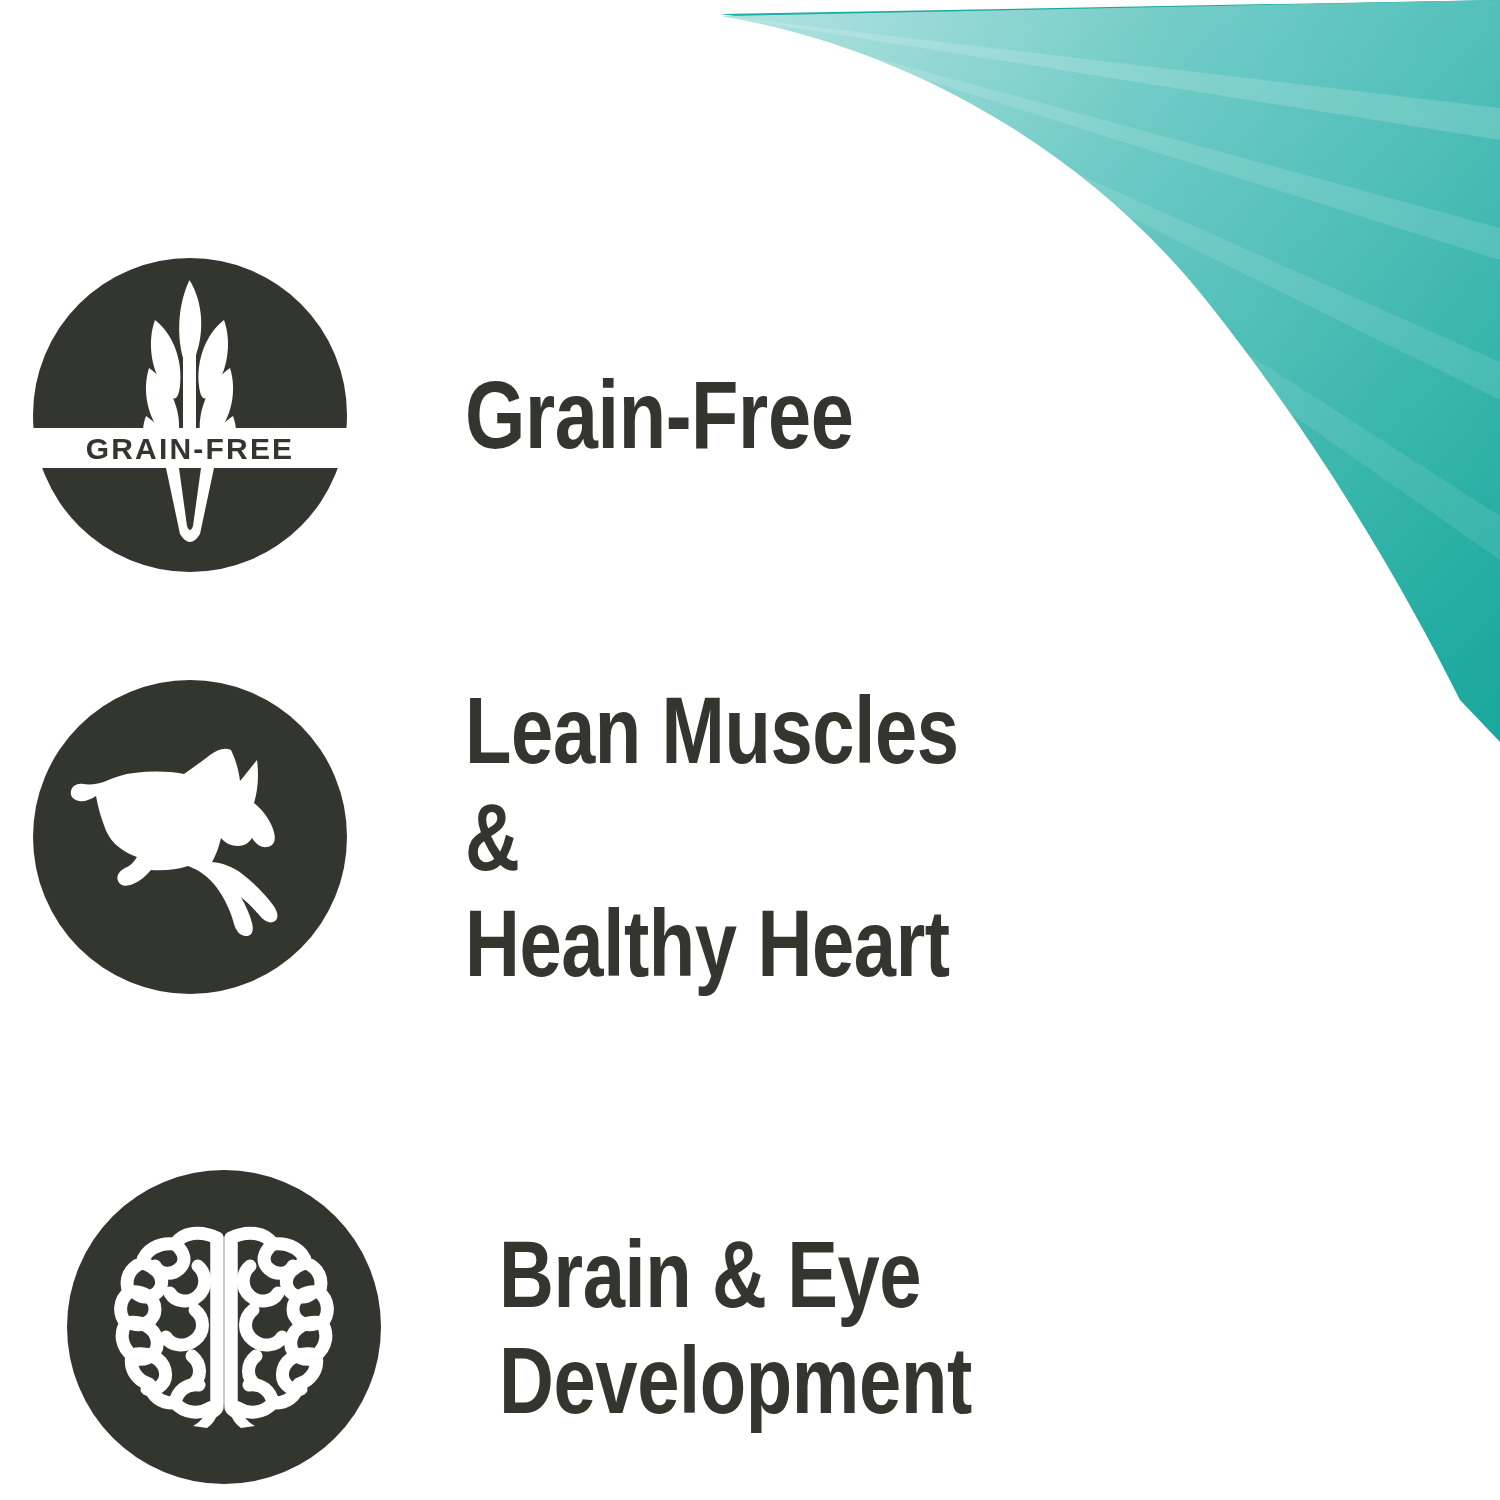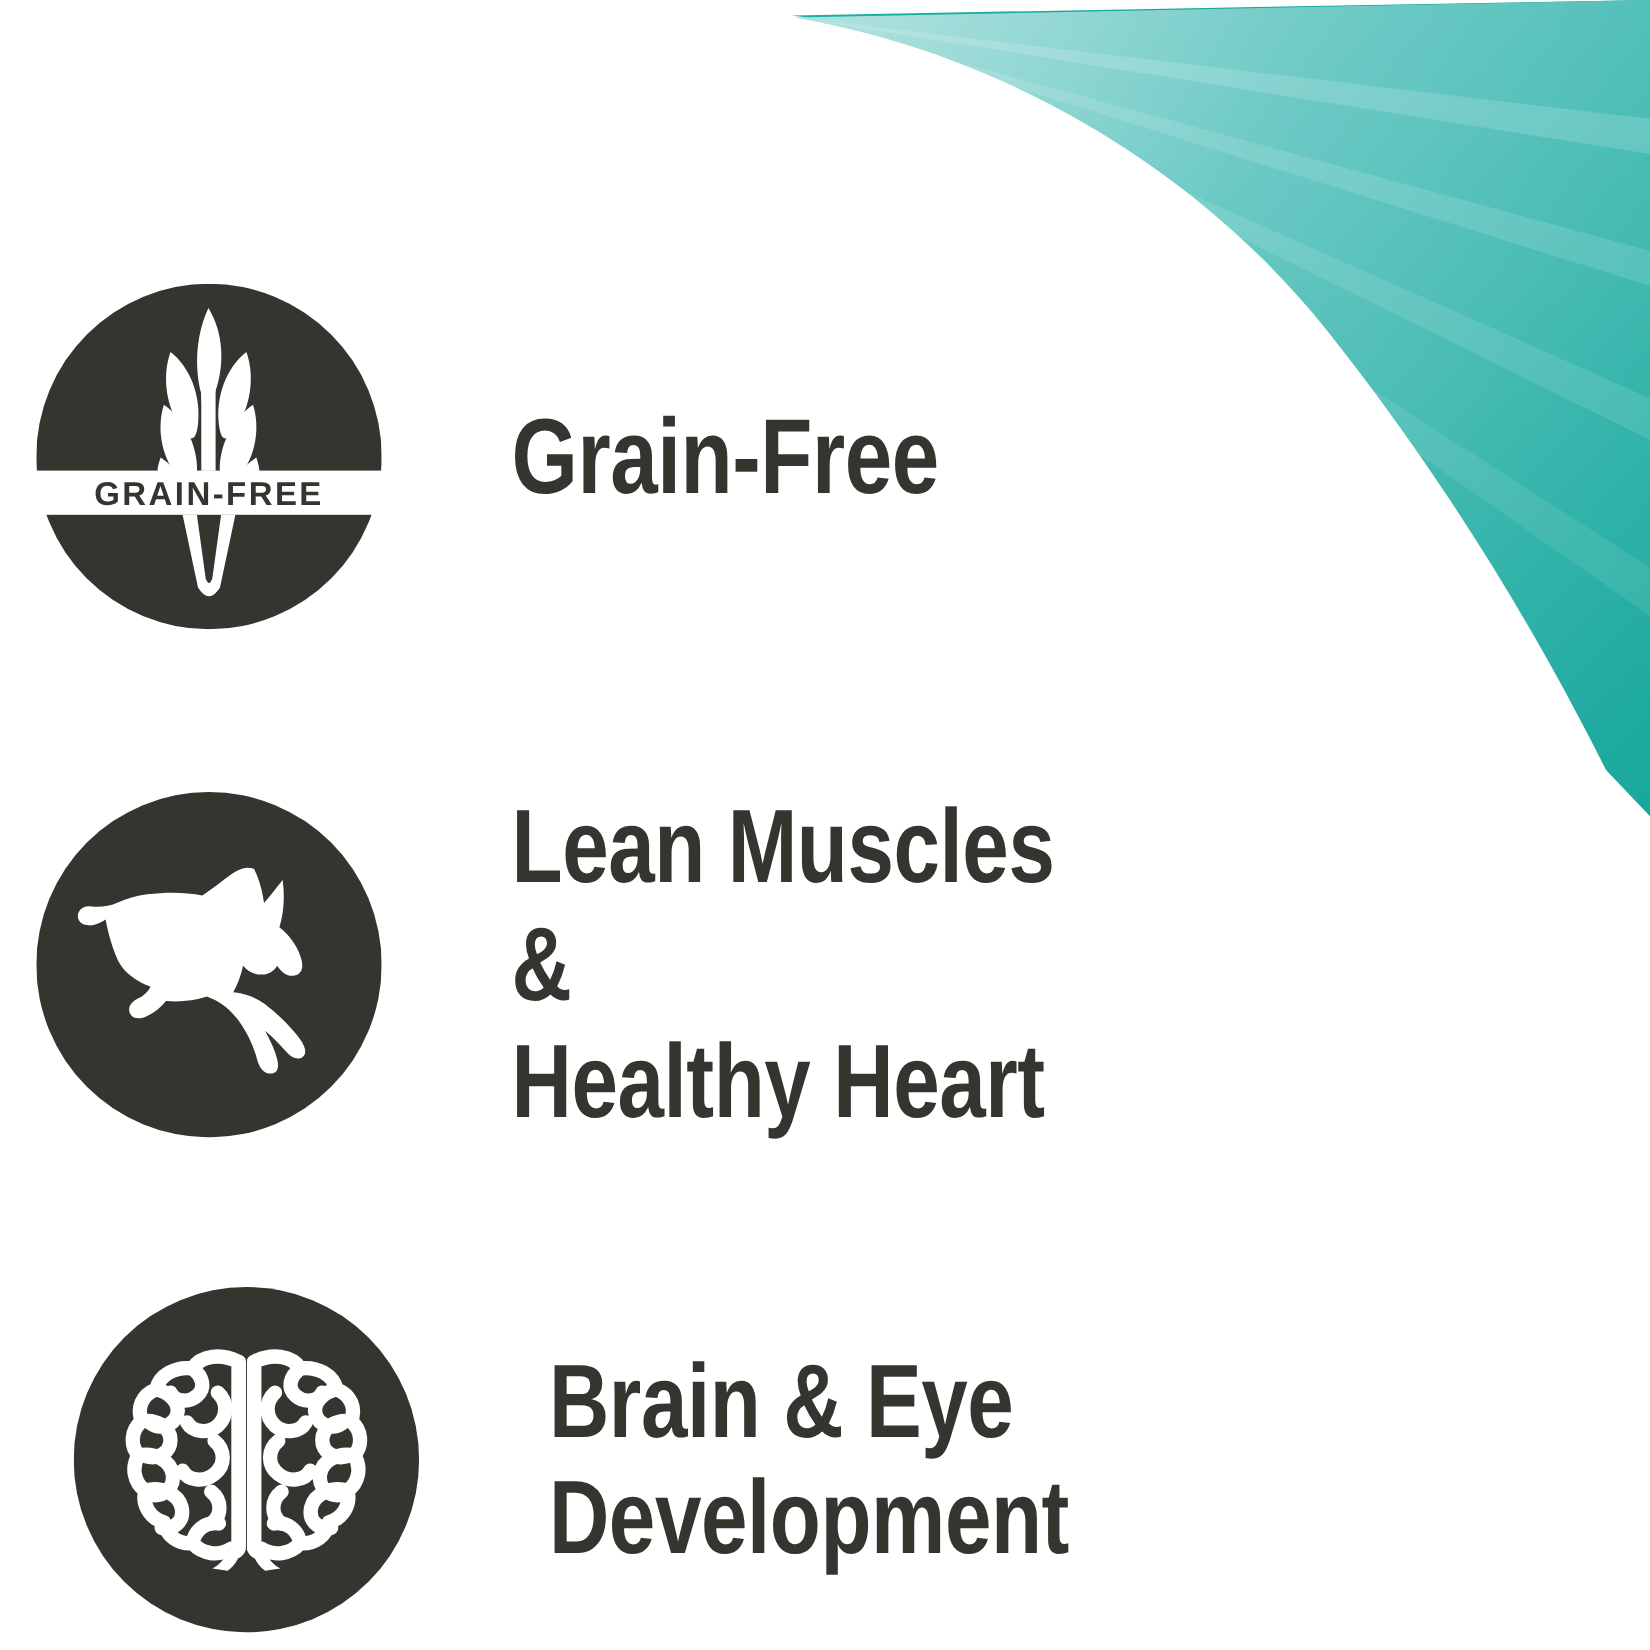--- a/index.html
+++ b/index.html
@@ -30,21 +30,21 @@
   
   .benefit-row {
     position: absolute;
     left: 0;
     display: flex;
     align-items: center;
     width: 1100px;
     margin-left: 25px;
   }
   .benefit-row.r0 { top: 258px; height: 314px; }
-  .benefit-row.r1 { top: 720px; height: 314px; }
+  .benefit-row.r1 { top: 680px; height: 314px; }
   .benefit-row.r2 { top: 1168px; height: 318px; justify-content: center; }
 
   .icon-slot {
     position: relative;
     width: 314px;
     height: 314px;
     flex: 0 0 314px;
     margin-left: 8px;
   }
   .icon-slot svg { display: block; width: 100%; height: 100%; }

